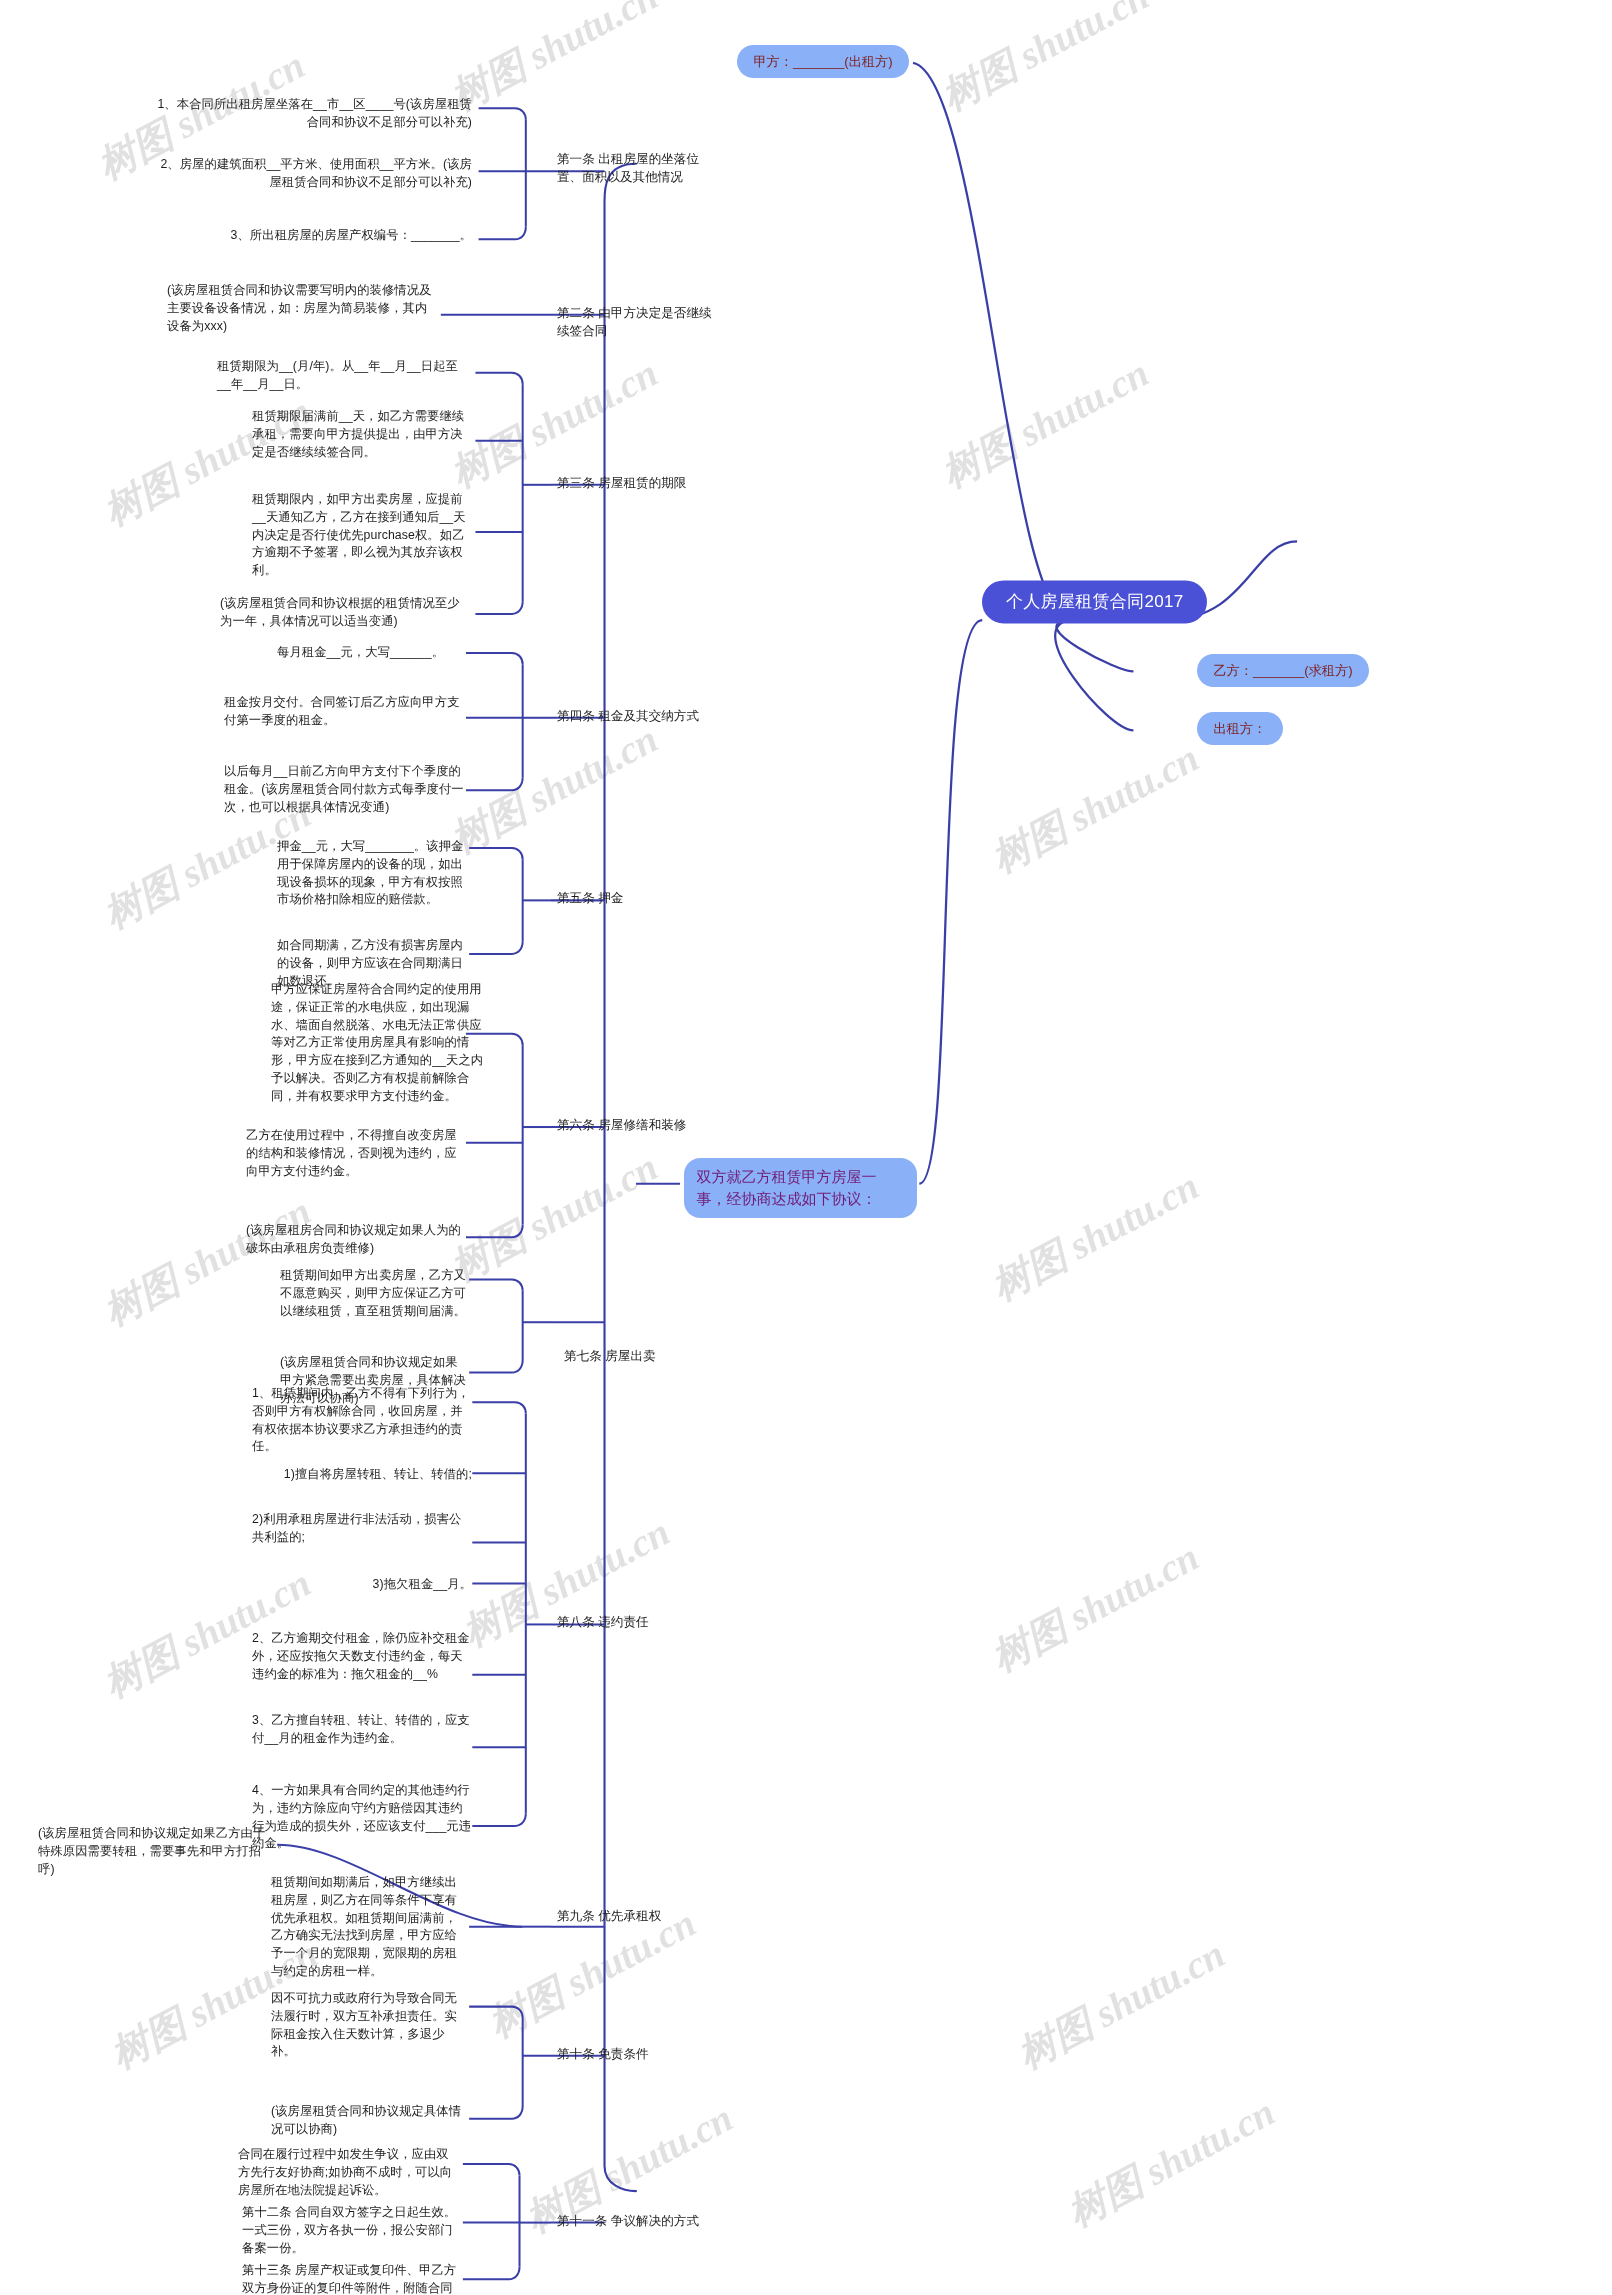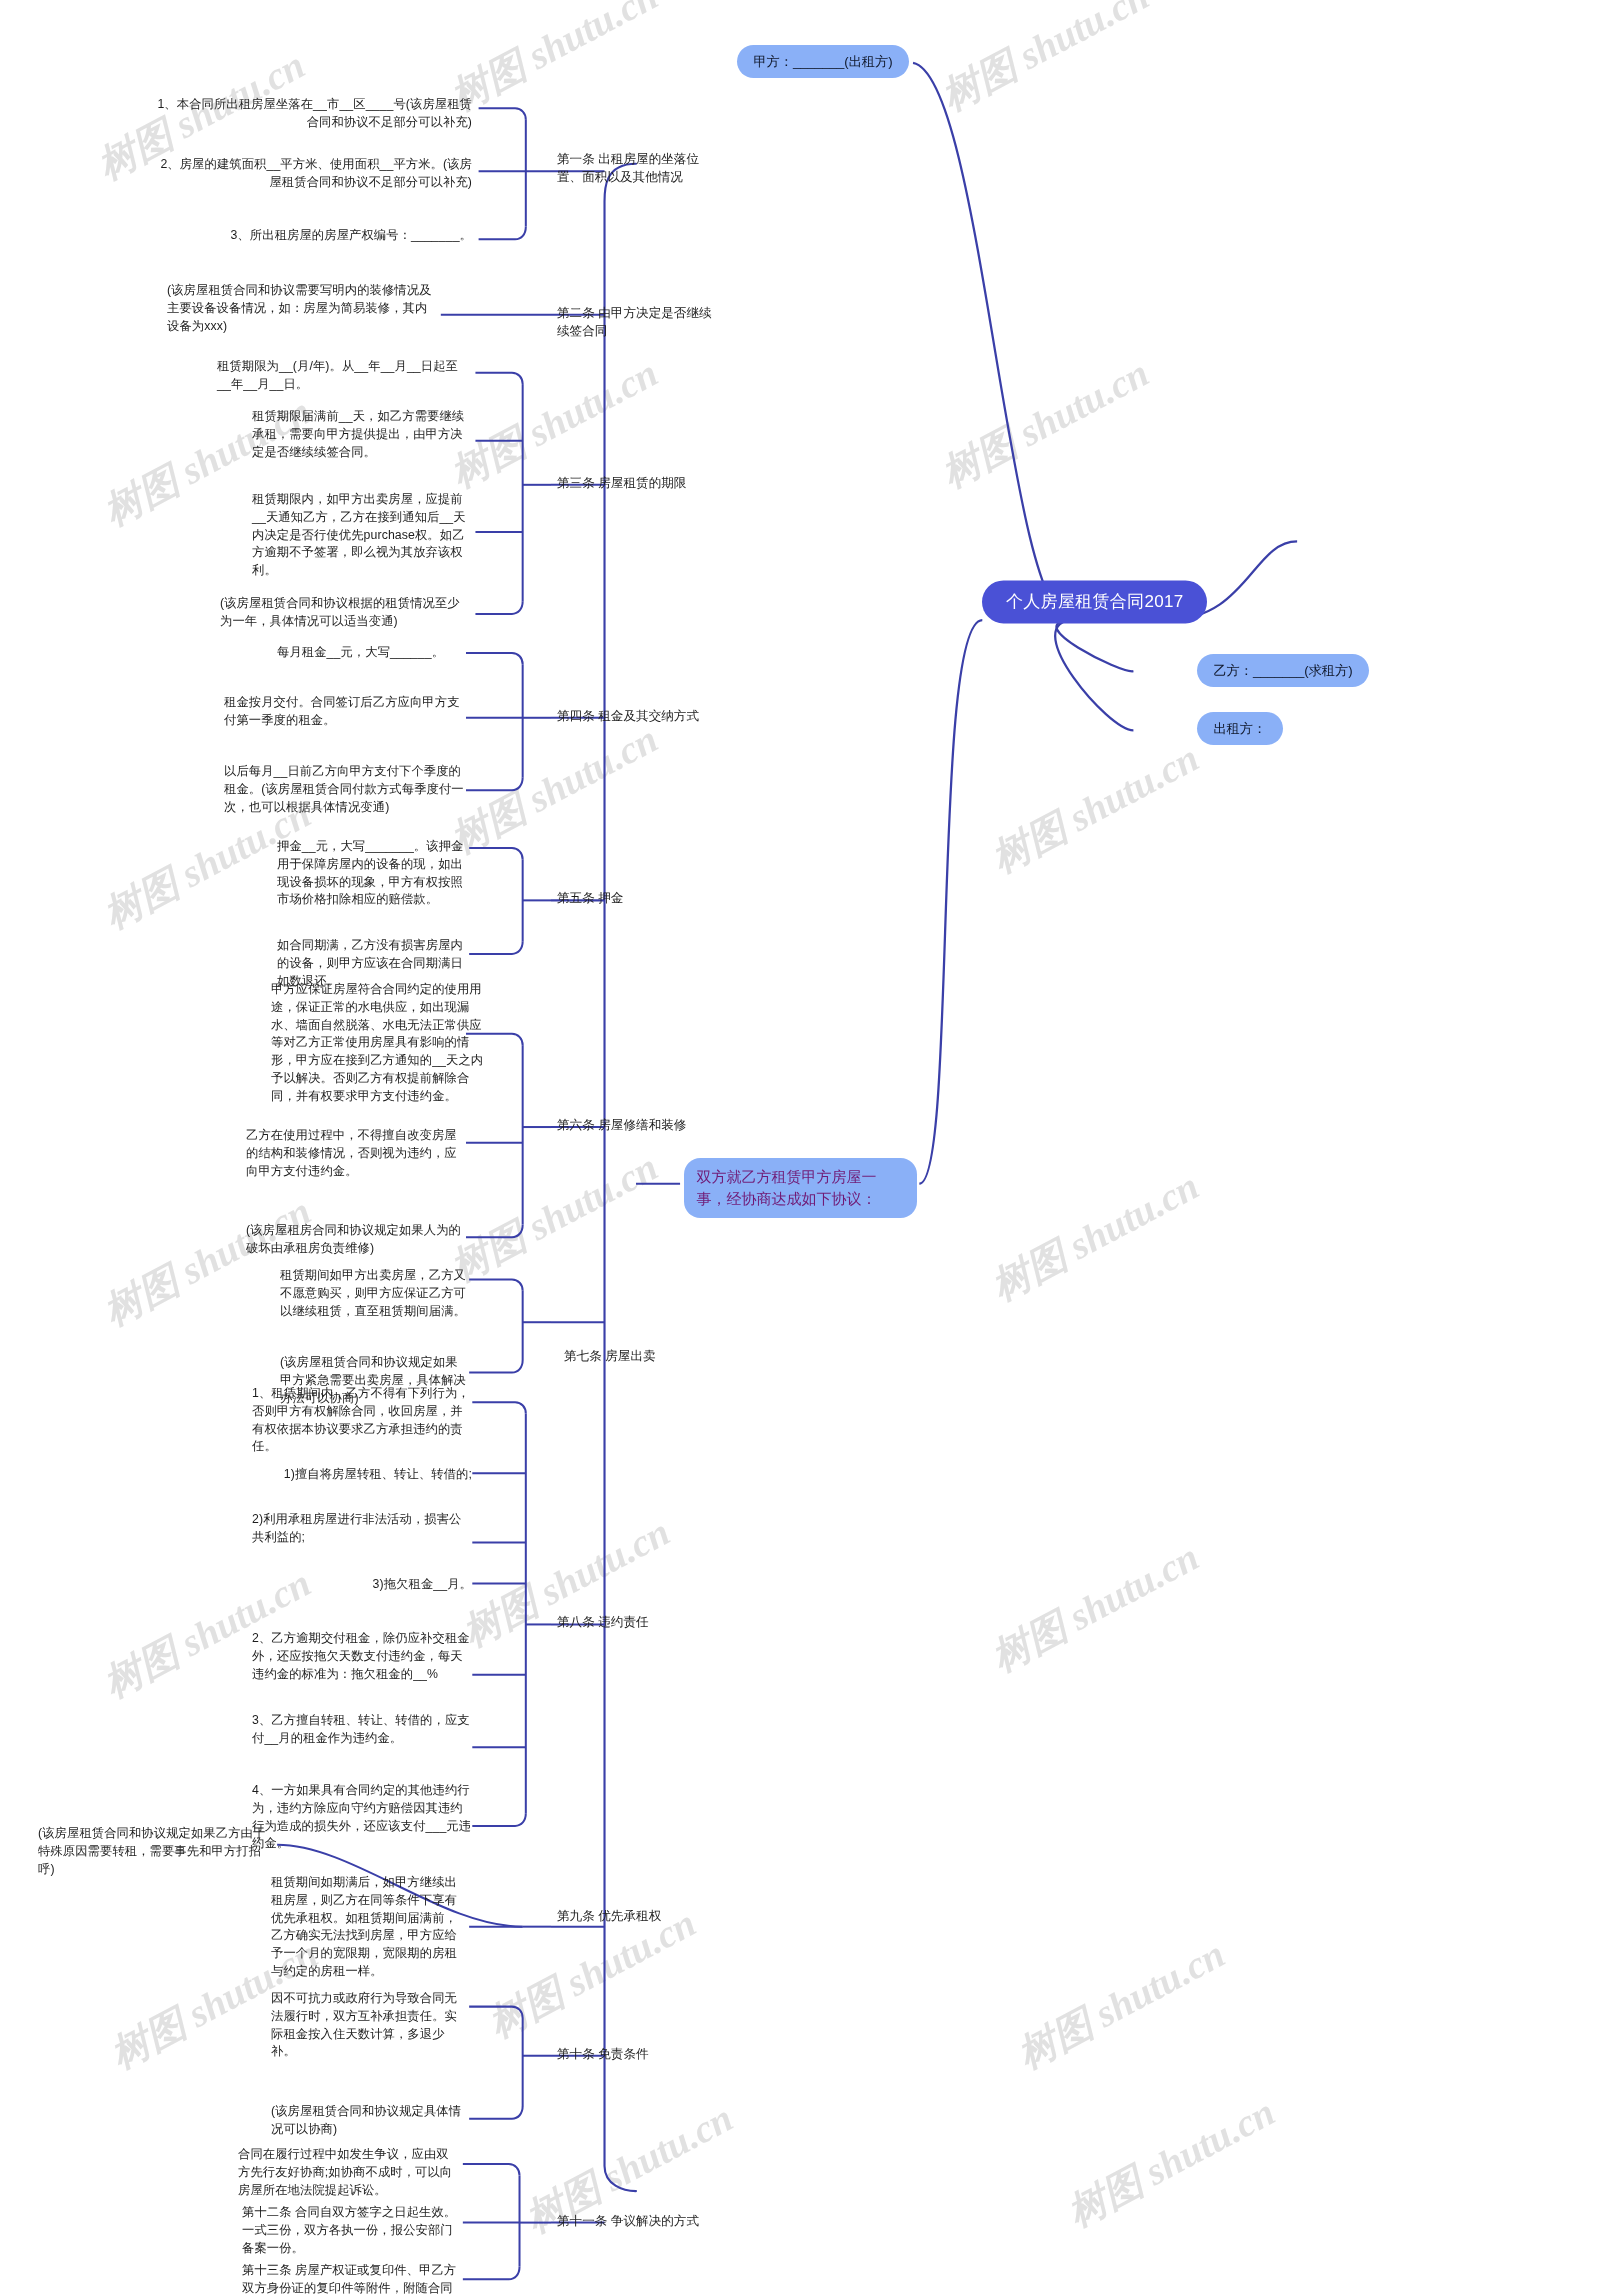--- a/index.html
+++ b/index.html
@@ -26,21 +26,21 @@
     color:#1d1d1d;letter-spacing:0.1px;
   }
   .leaf.r{text-align:right;}
 
   .clause{
     position:absolute;font-size:12.6px;line-height:1.45;color:#1d1d1d;
   }
 
   .pill{
     position:absolute;display:flex;align-items:center;justify-content:center;
-    background:#8ab0f7;color:#0f172a;border-radius:25px;
+    background:#8ab0f7;color:#7f1d1d;border-radius:25px;
     font-size:13.2px;padding:7.6px 16.4px;box-sizing:border-box;
     white-space:nowrap;
   }
   .centernode{
     position:absolute;display:flex;align-items:center;justify-content:center;
     background:#4a51d6;color:#ffffff;border-radius:25px;
     font-size:17px;padding:10px 24px;box-sizing:border-box;white-space:nowrap;
     letter-spacing:0.3px;
   }
   .midnode{

